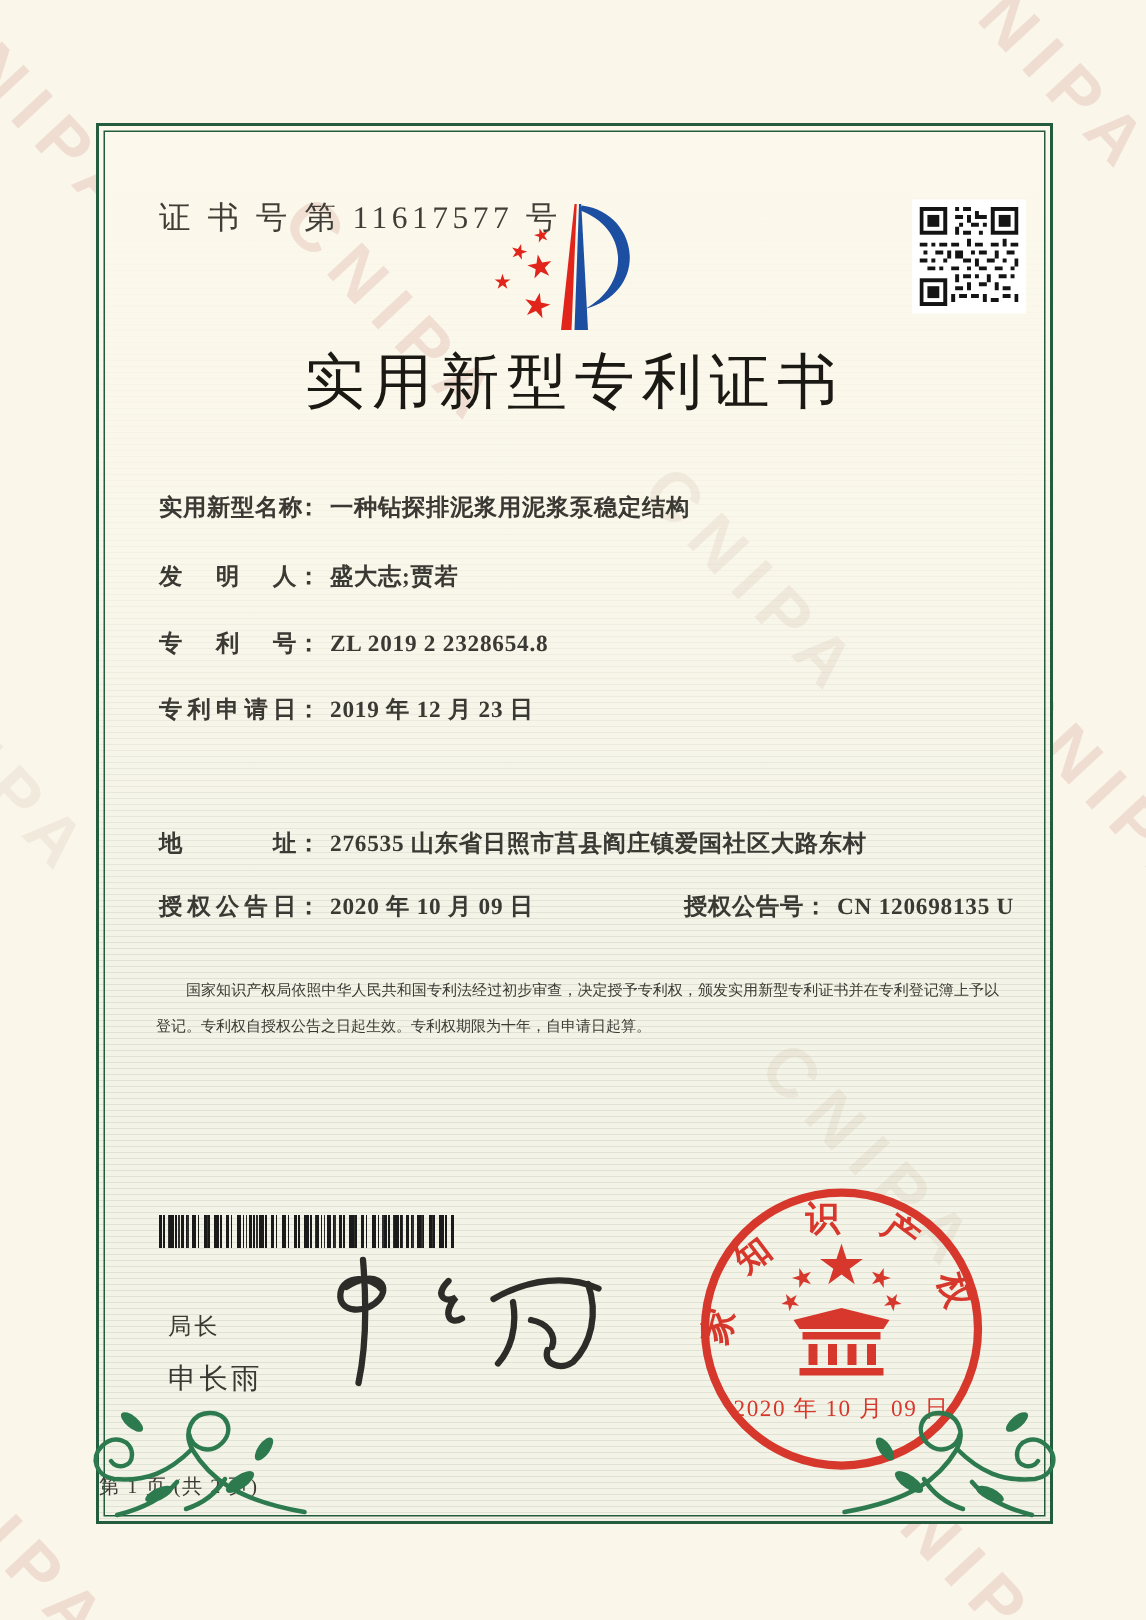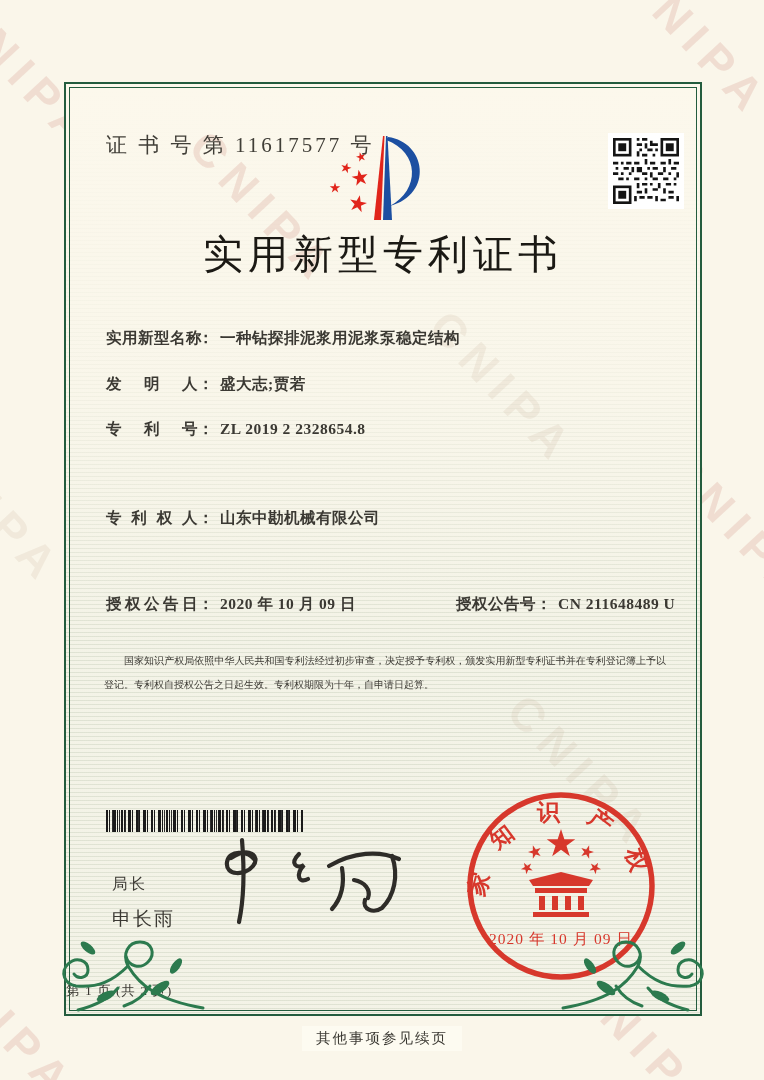--- a/index.html
+++ b/index.html
@@ -124,27 +124,30 @@
 
     <div class="row r0">
       <span class="lbl">实用新型名称</span><span class="colon">：</span><span class="val">一种钻探排泥浆用泥浆泵稳定结构</span>
     </div>
     <div class="row r1">
       <span class="lbl">发明人</span><span class="colon">：</span><span class="val">盛大志;贾若</span>
     </div>
     <div class="row r2">
       <span class="lbl">专利号</span><span class="colon">：</span><span class="val">ZL 2019 2 2328654.8</span>
     </div>
-    <div class="row r4">
-      <span class="lbl">专利权人</span><span class="colon">：</span><span class="val">山东中勘机械有限公司</span>
+    <div class="row r3">
+      <span class="lbl">专利申请日</span><span class="colon">：</span><span class="val">2019 年 12 月 23 日</span>
+    </div>
+    <div class="row r5">
+      <span class="lbl">地址</span><span class="colon">：</span><span class="val">276535 山东省日照市莒县阎庄镇爱国社区大路东村</span>
     </div>
     <div class="row r6">
       <span class="lbl">授权公告日</span><span class="colon">：</span><span class="val">2020 年 10 月 09 日</span>
       <span class="grant2">
-        <span class="lbl">授权公告号</span><span class="colon">：</span><span class="val">CN 211648489 U</span>
+        <span class="lbl">授权公告号</span><span class="colon">：</span><span class="val">CN 120698135 U</span>
       </span>
     </div>
 
     <div class="paras">
       <p>国家知识产权局依照中华人民共和国专利法经过初步审查，决定授予专利权，颁发实用新型专利证书并在专利登记簿上予以登记。专利权自授权公告之日起生效。专利权期限为十年，自申请日起算。</p>
     </div>
 
     <div class="barcode"></div>
 
     <div class="signer-role">局长</div>
@@ -212,16 +215,13 @@
       </g>
       <g fill="#2c7a4e">
         <ellipse cx="48" cy="72" rx="10" ry="4" transform="rotate(-25 48 72)"></ellipse>
         <ellipse cx="102" cy="64" rx="11" ry="4.5" transform="rotate(-35 102 64)"></ellipse>
         <ellipse cx="30" cy="24" rx="9" ry="4" transform="rotate(40 30 24)"></ellipse>
         <ellipse cx="118" cy="42" rx="9" ry="4" transform="rotate(-55 118 42)"></ellipse>
       </g>
     </svg>
   </div>
 
-  <div class="foot-note">
-    <span>其他事项参见续页</span>
-  </div>
 </div>
 
 </body></html>

